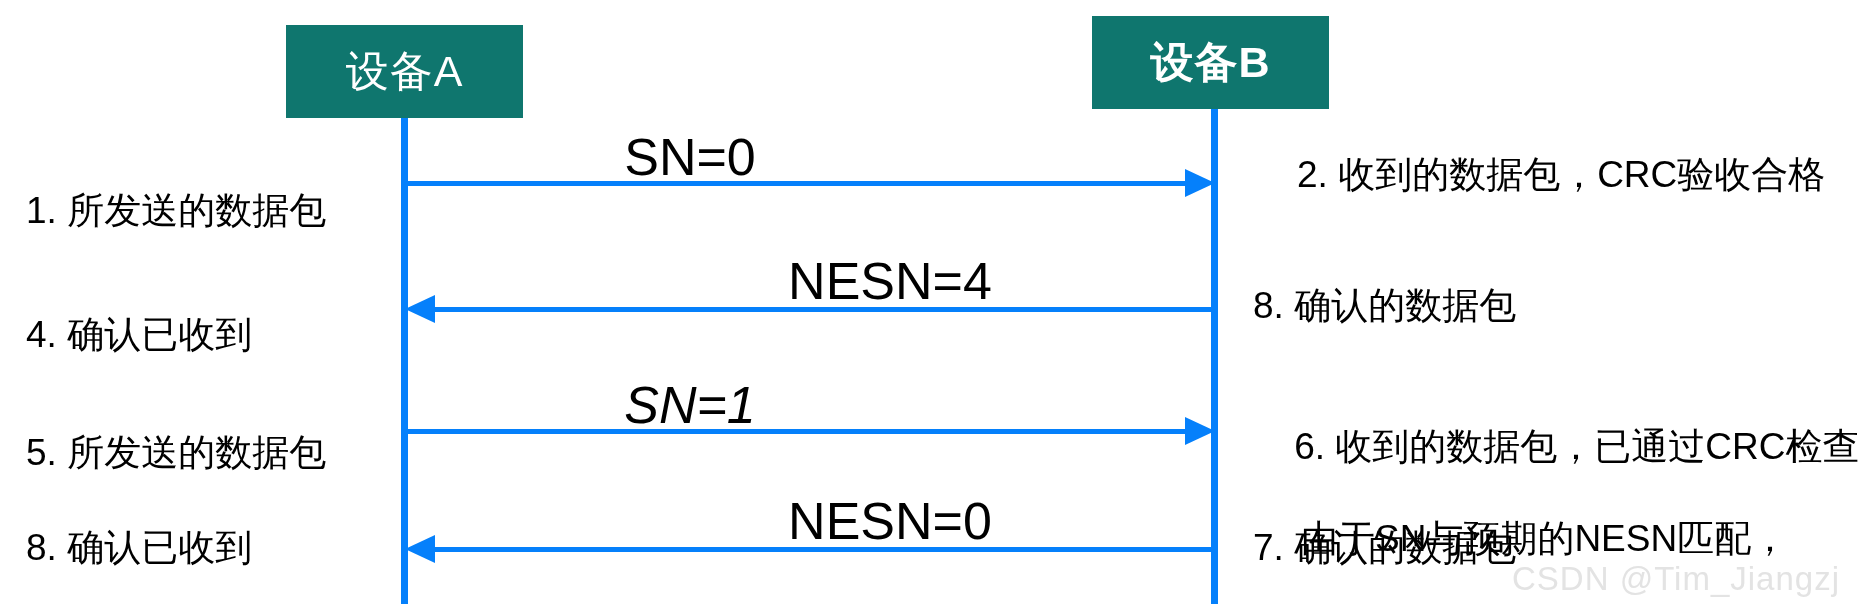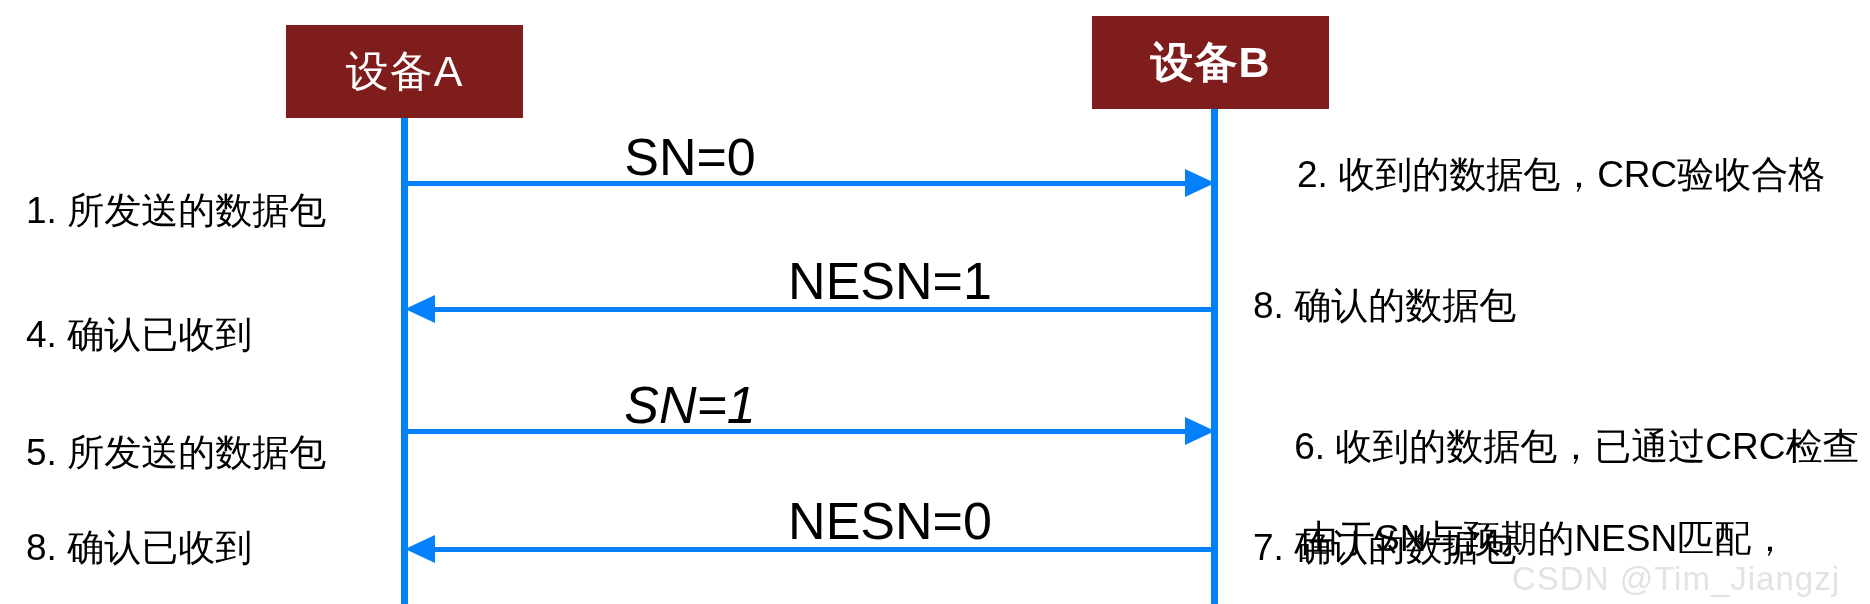--- a/index.html
+++ b/index.html
@@ -15,21 +15,21 @@
     position: relative;
     width: 1870px;
     height: 604px;
     background: #ffffff;
     overflow: hidden;
   }
 
   
   .actor-box {
     position: absolute;
-    background: #7f1d1d;
+    background: #0f766e;
     color: #ffffff;
     display: flex;
     align-items: center;
     justify-content: center;
     font-size: 43px;
     letter-spacing: 1px;
     line-height: 1;
   }
   #actor-a-box { left: 286px; top: 25px; width: 237px; height: 93px; }
   #actor-b-box { left: 1092px; top: 16px; width: 237px; height: 93px; font-weight: bold; }
@@ -116,21 +116,21 @@
   <div class="message" style="left:405px; top:181px; width:810px;">
     <div class="msg-line" style="width:780px;"></div>
     <div class="arrowhead arrow-right" style="left:780px;"></div>
   </div>
   <div class="msg-label" style="left:690px; top:131px;">SN=0</div>
 
   <div class="message" style="left:405px; top:307px; width:810px;">
     <div class="msg-line" style="left:30px; width:780px;"></div>
     <div class="arrowhead arrow-left" style="left:0px;"></div>
   </div>
-  <div class="msg-label" style="left:890px; top:255px;">NESN=1</div>
+  <div class="msg-label" style="left:890px; top:255px;">NESN=4</div>
 
   <div class="message" style="left:405px; top:429px; width:810px;">
     <div class="msg-line" style="width:780px;"></div>
     <div class="arrowhead arrow-right" style="left:780px;"></div>
   </div>
   <div class="msg-label" style="left:690px; top:379px;font-style:italic;">SN=1</div>
 
   <div class="message" style="left:405px; top:547px; width:810px;">
     <div class="msg-line" style="left:30px; width:780px;"></div>
     <div class="arrowhead arrow-left" style="left:0px;"></div>

